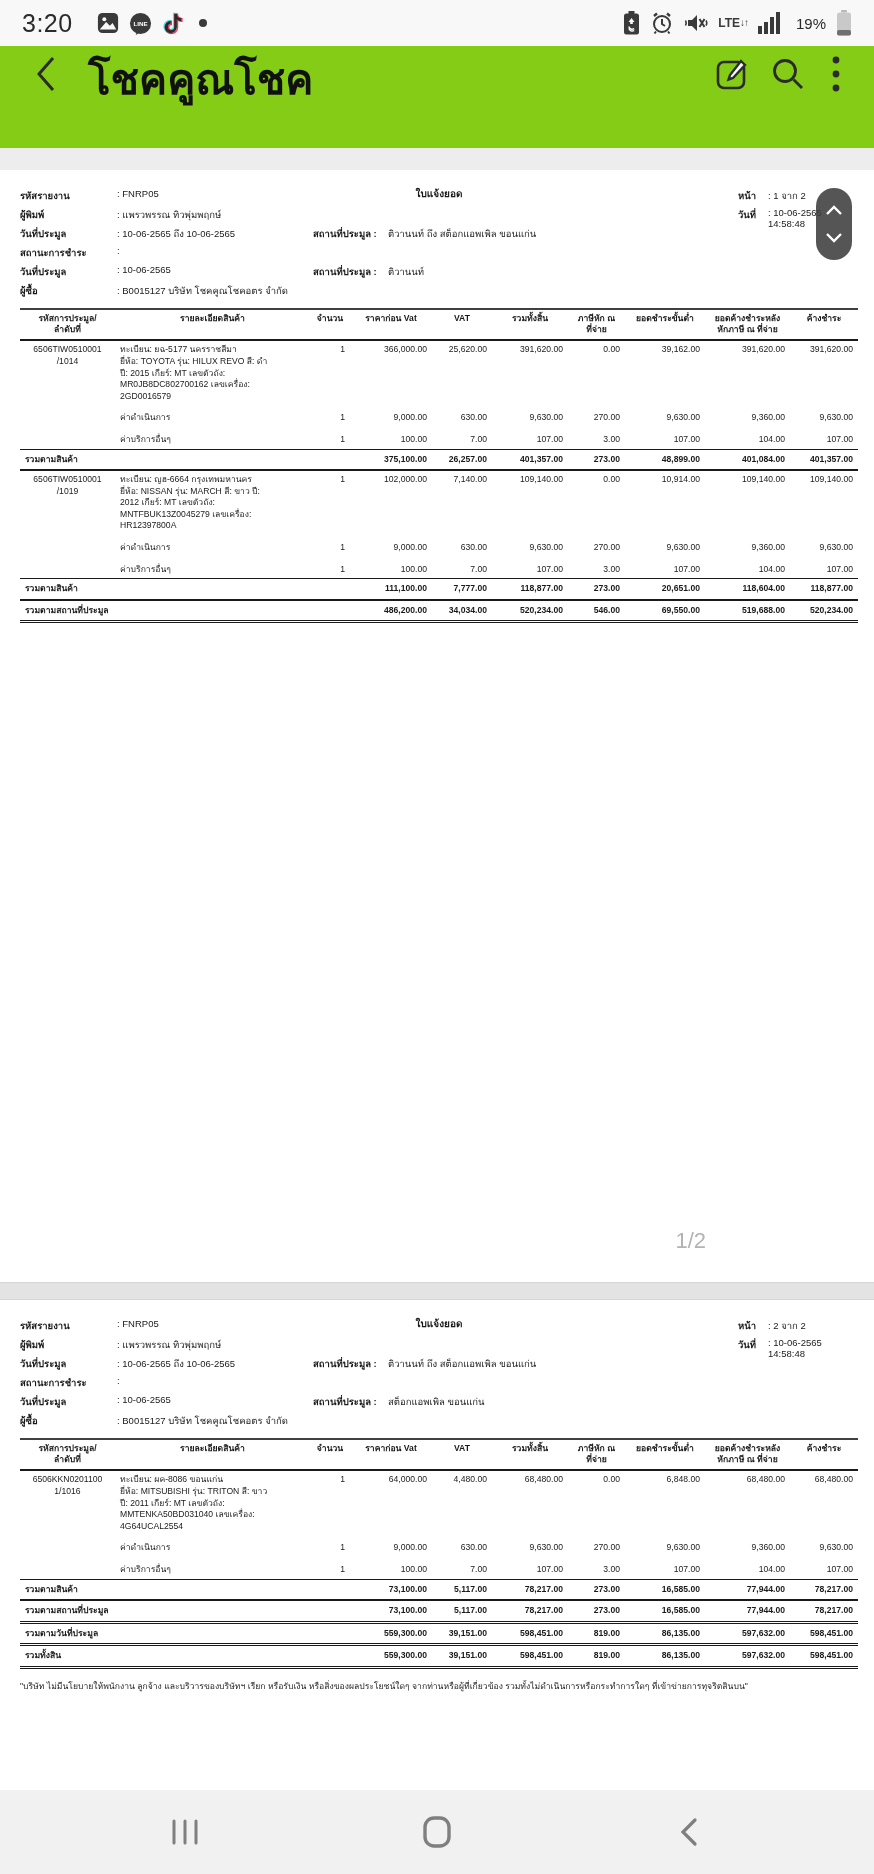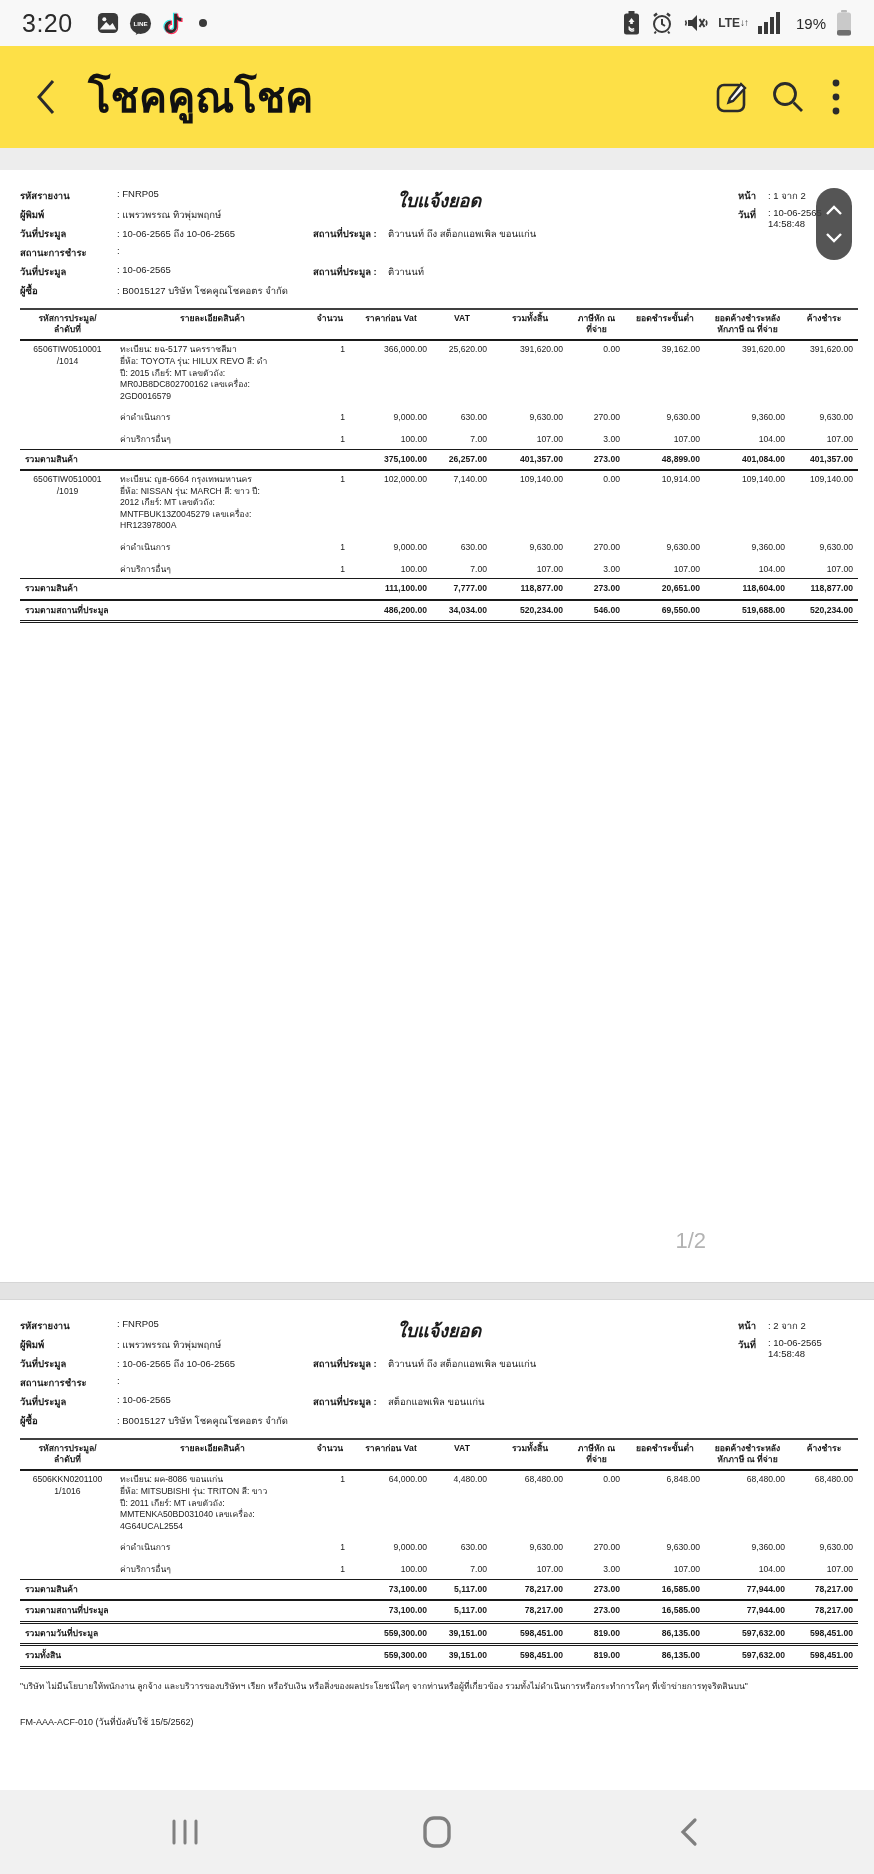--- a/index.html
+++ b/index.html
@@ -10,40 +10,40 @@
   .sb-time { font-size:25px; color:#2b2b2b; letter-spacing:.5px; margin-right:14px; }
   .sb-left, .sb-right { display:flex; align-items:center; gap:10px; }
   .sb-right { margin-left:auto; }
   .sb-pct { font-size:15px; color:#2b2b2b; margin-left:2px; }
   .dot-ic { width:8px; height:8px; border-radius:50%; background:#3a3a3a; margin-left:6px; }
   .lte-ic { display:flex; flex-direction:row; align-items:center; line-height:1; color:#3a3a3a; }
   .lte-ic .t { font-size:12px; font-weight:bold; }
   .lte-ic .a { font-size:10px; letter-spacing:-1px; }
 
   
-  .app-header { height:102px; background:#fde047; display:flex; align-items:center; padding:0 18px; }
+  .app-header { height:102px; background:#84cc16; display:flex; align-items:flex-start; padding:0 18px; }
   .hd-title { font-size:42px; font-weight:bold; color:#111; margin-left:14px; flex:0 1 auto; }
   .hd-spacer { flex:1; }
   .hd-btn { width:56px; height:56px; display:flex; align-items:center; justify-content:center; }
 
   
   .doc-gap { height:22px; background:#ededed; }
   .page-sep { height:18px; background:#e3e3e3; border-top:1px solid #d6d6d6; border-bottom:1px solid #d6d6d6; }
   .doc-page { background:#ffffff; position:relative; padding:18px 16px 0 20px; }
   .page-1 { min-height:1112px; }
   .page-2 { min-height:490px; }
 
   
   .info-block { position:relative; font-size:9.5px; margin-bottom:6px; }
   .info-row { position:relative; height:19px; }
   .lbl { position:absolute; left:0; font-weight:bold; }
   .val { position:absolute; left:97px; }
   .mid-lbl { position:absolute; left:293px; font-weight:bold; }
   .mid-val { position:absolute; left:368px; }
-  .doc-title { position:absolute; left:0; right:0; text-align:center; top:-2px; font-size:18px; font-weight:bold;font-style:italic; }
+  .doc-title { position:absolute; left:0; right:0; text-align:center; top:-2px; font-size:10px; font-weight:bold; }
   .r-lbl { position:absolute; left:718px; font-weight:bold; }
   .r-val { position:absolute; left:748px; }
 
   
   table.stmt { border-collapse:collapse; width:838px; font-size:8.6px; border-top:2px solid #404040; table-layout:fixed; }
   table.stmt th { font-weight:bold; padding:3px 4px 4px; border-bottom:2px solid #1a1a1a; text-align:center; white-space:pre-line; vertical-align:top; line-height:1.3; }
   table.stmt td { padding:3px 5px; vertical-align:top; line-height:1.35; }
   td.code { text-align:center; white-space:pre-line; }
   td.desc { text-align:left; white-space:pre-line; }
   td.num { text-align:right; }
@@ -518,21 +518,20 @@
           <td class="num">598,451.00</td>
           <td class="num">819.00</td>
           <td class="num">86,135.00</td>
           <td class="num">597,632.00</td>
           <td class="num">598,451.00</td>
         </tr>
       </tbody>
     </table>
 
   <div class="foot-note">"บริษัท ไม่มีนโยบายให้พนักงาน ลูกจ้าง และบริวารของบริษัทฯ เรียก หรือรับเงิน หรือสิ่งของผลประโยชน์ใดๆ จากท่านหรือผู้ที่เกี่ยวข้อง รวมทั้งไม่ดำเนินการหรือกระทำการใดๆ ที่เข้าข่ายการทุจริตสินบน"</div>
-  <div class="form-code">FM-AAA-ACF-010 (วันที่บังคับใช้ 15/5/2562)</div>
 </div>
 
 <div class="nav-bar">
   <div class="nav-btn">
     <svg width="30" height="30" viewBox="0 0 30 30" stroke="#7f7f7f" stroke-width="3" stroke-linecap="round">
         <path d="M4 4 V26 M15 4 V26 M26 4 V26"></path>
       </svg>
   </div>
   <div class="nav-btn">
     <svg width="30" height="34" viewBox="0 0 30 34" fill="none" stroke="#7f7f7f" stroke-width="3.4">

